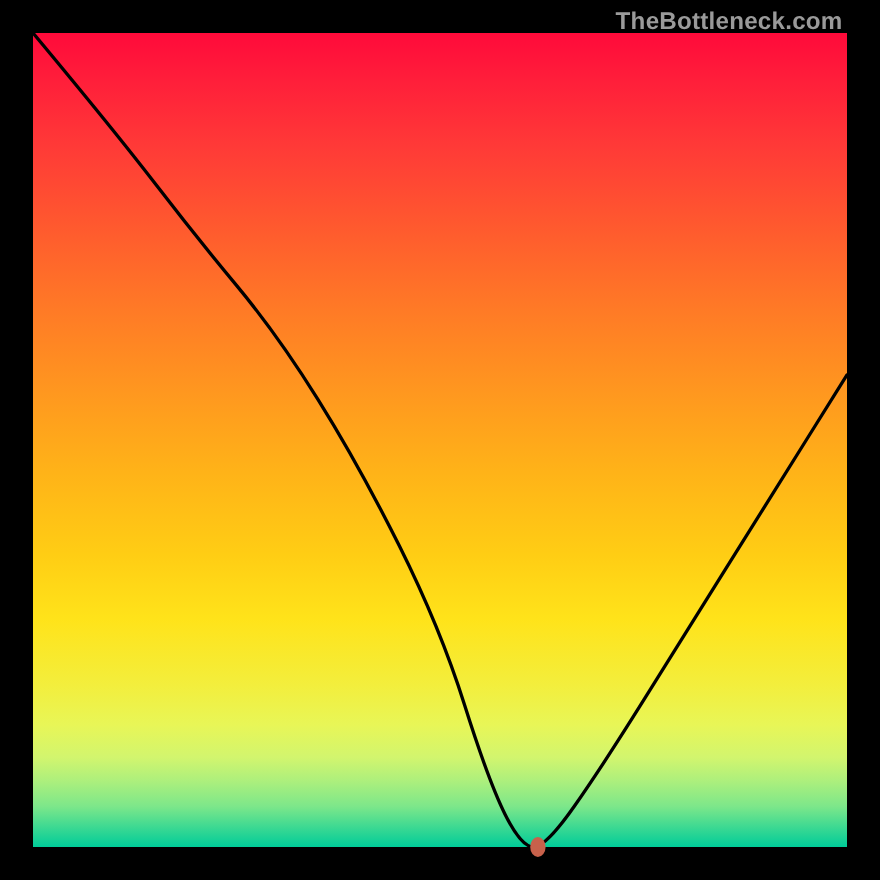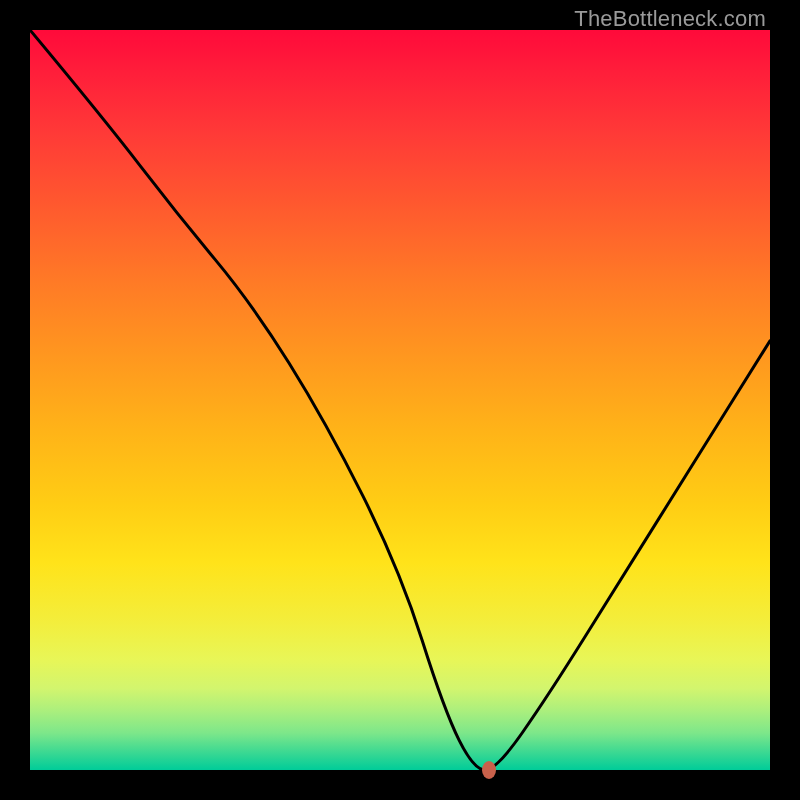--- a/index.html
+++ b/index.html
@@ -43,21 +43,21 @@
       #3ed992 97.5%,
       #00cc99 100%
     );
   }
   .watermark {
     position: absolute;
     top: 6px;
     right: 34px;
     color: #9a9a9a;
     font-size: 22px;
-    font-weight: 400;
+    font-weight: 700;
     letter-spacing: 0.2px;
     user-select: none;
   }
   svg.curve {
     position: absolute;
     left: 0;
     top: 0;
     width: 740px;
     height: 740px;
   }

